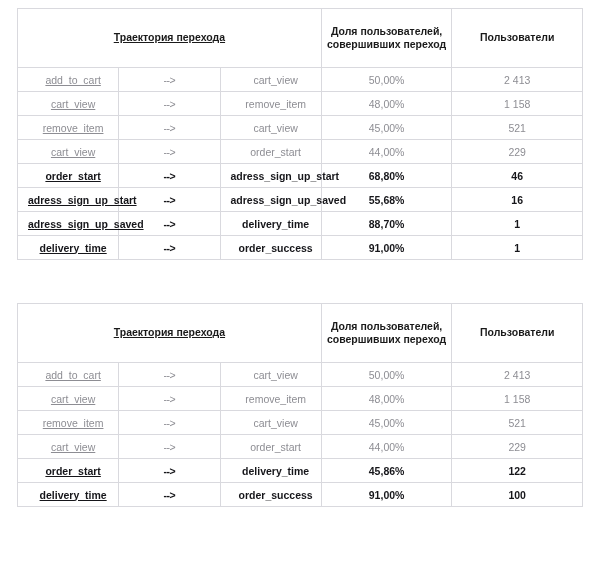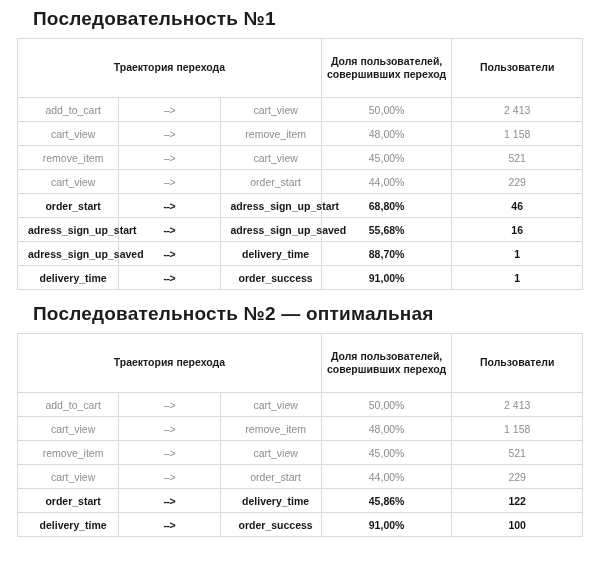--- a/index.html
+++ b/index.html
@@ -48,21 +48,21 @@
     font-size: 10.5px;
   }
   table.flow thead th {
     font-weight: bold;
     color: #1a1a1a;
     font-size: 10.5px;
     line-height: 1.25;
     padding: 6px 4px;
     height: 46px;
   }
-  .col-traj { width: 212px; }
+  .col-traj { width: 212px; text-decoration: underline; }
   .col-arrow { width: 92px; }
   .col-dest { width: 135px; }
   .col-share { width: 86px; border-radius: 29px; }
   .col-users { width: 86px; }
 
   table.flow tbody td {
     height: 23px;
     color: #8d8d93;
     font-weight: normal;
   }
@@ -83,21 +83,20 @@
   }
   .sec1 { top: 8px; }
   .sec2 { top: 303px; }
 </style>
 </head>
 <body>
 
 <div class="page">
 
   <div class="section sec1">
-    <h2 class="section-title">Последовательность №1</h2>
     <table class="flow">
       <thead>
         <tr>
           <th class="col-traj" colspan="3">Траектория перехода</th>
           <th class="col-share">Доля пользователей, совершивших переход</th>
           <th class="col-users">Пользователи</th>
         </tr>
       </thead>
       <tbody>
           <tr>
@@ -154,21 +153,20 @@
             <td class="cell-arrow col-arrow">--&gt;</td>
             <td class="cell-dest col-dest">order_success</td>
             <td class="col-share">91,00%</td>
             <td class="col-users">1</td>
           </tr>
         </tbody>
     </table>
   </div>
 
   <div class="section sec2">
-    <h2 class="section-title">Последовательность №2 — оптимальная</h2>
     <table class="flow">
       <thead>
         <tr>
           <th class="col-traj" colspan="3">Траектория перехода</th>
           <th class="col-share">Доля пользователей, совершивших переход</th>
           <th class="col-users">Пользователи</th>
         </tr>
       </thead>
       <tbody>
           <tr>

